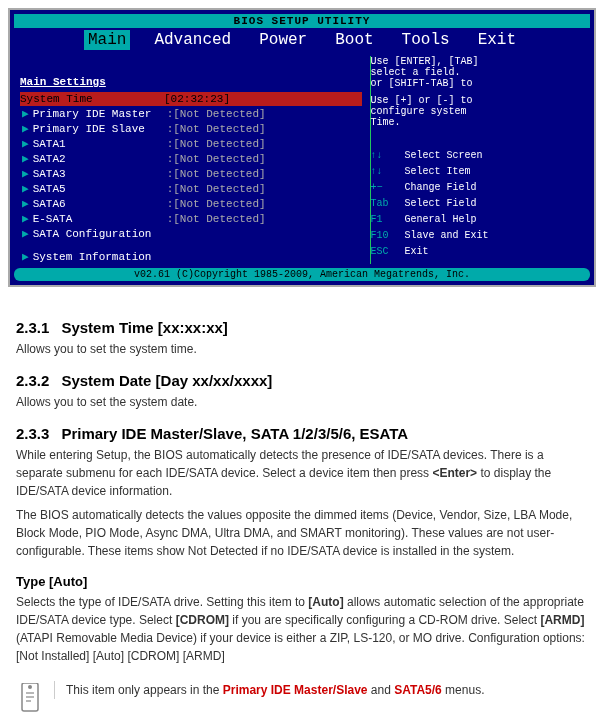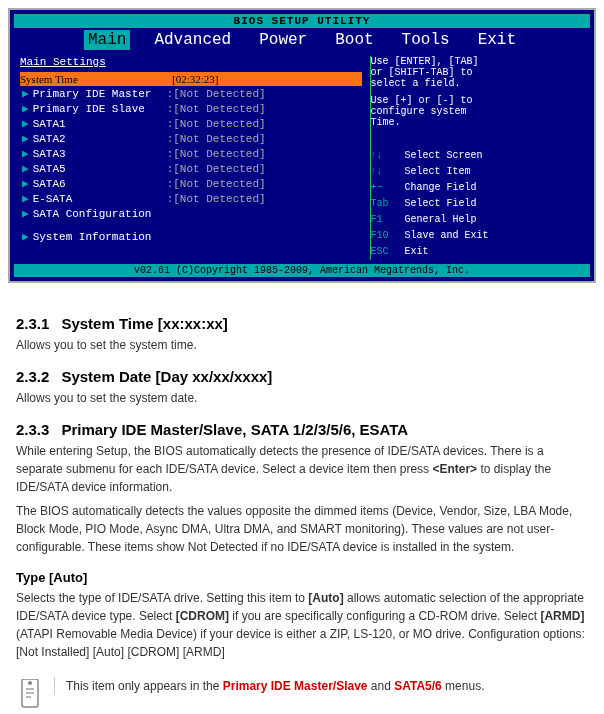--- a/index.html
+++ b/index.html
@@ -62,48 +62,48 @@
 
     .bios-help {
       flex: 1;
       font-size: 10px;
       color: #fff;
       border-left: 1px solid #22c55e;
     }
 
     .bios-section-title {
       color: #fff;
-      font-weight: normal;
+      font-weight: bold;
       margin-bottom: 4px;
       text-decoration: underline;
+      margin-top: 20px;
     }
 
     .bios-row {
       display: flex;
       align-items: center;
       padding: 1px 0;
     }
 
     .bios-row.highlight {
-      background: #f97316;
-      color: #000;
-      font-family: Liberation Serif, serif;
+      background: #b91c1c;
+      color: #000;
     }
 
     .bios-row .label {
       min-width: 140px;
       color: #fff;
     }
     .bios-row.highlight .label {
       color: #000;
     }
 
     .bios-row .value {
       color: #00ff00;
-      margin-left: 12px;
+      margin-left: 4px;
     }
     .bios-row.highlight .value {
       color: #000;
     }
 
     .bios-item {
       display: flex;
       align-items: center;
       padding: 1px 2px;
     }
@@ -137,20 +137,21 @@
     .legend-desc {
       color: #fff;
     }
 
     .bios-footer {
       background: #00aaaa;
       color: #000;
       text-align: center;
       font-size: 10px;
       padding: 1px 0;
+      border-radius: 6px;
     }
 
     
     .doc-section {
       padding: 10px 16px;
     }
 
     .doc-h2 {
       font-size: 15px;
       font-weight: bold;
@@ -282,22 +283,22 @@
       <div style="height: 8px;"></div>
 
       <div class="bios-item">
         <span class="arrow">▶</span>
         <span class="item-label">System Information</span>
       </div>
     </div>
 
     <div class="bios-help">
       <div>Use [ENTER], [TAB]</div>
+      <div>select a field.</div>
       <div>or [SHIFT-TAB] to</div>
-      <div>select a field.</div>
       <div style="height:6px;"></div>
       <div>Use [+] or [-] to</div>
       <div>configure system</div>
       <div>Time.</div>
 
       <div style="height: 20px;"></div>
 
       <div style="font-size:10px; line-height:1.6;">
         <div class="legend-row">
           <span class="legend-key" style="color:#00aaaa;">↑↓</span>

